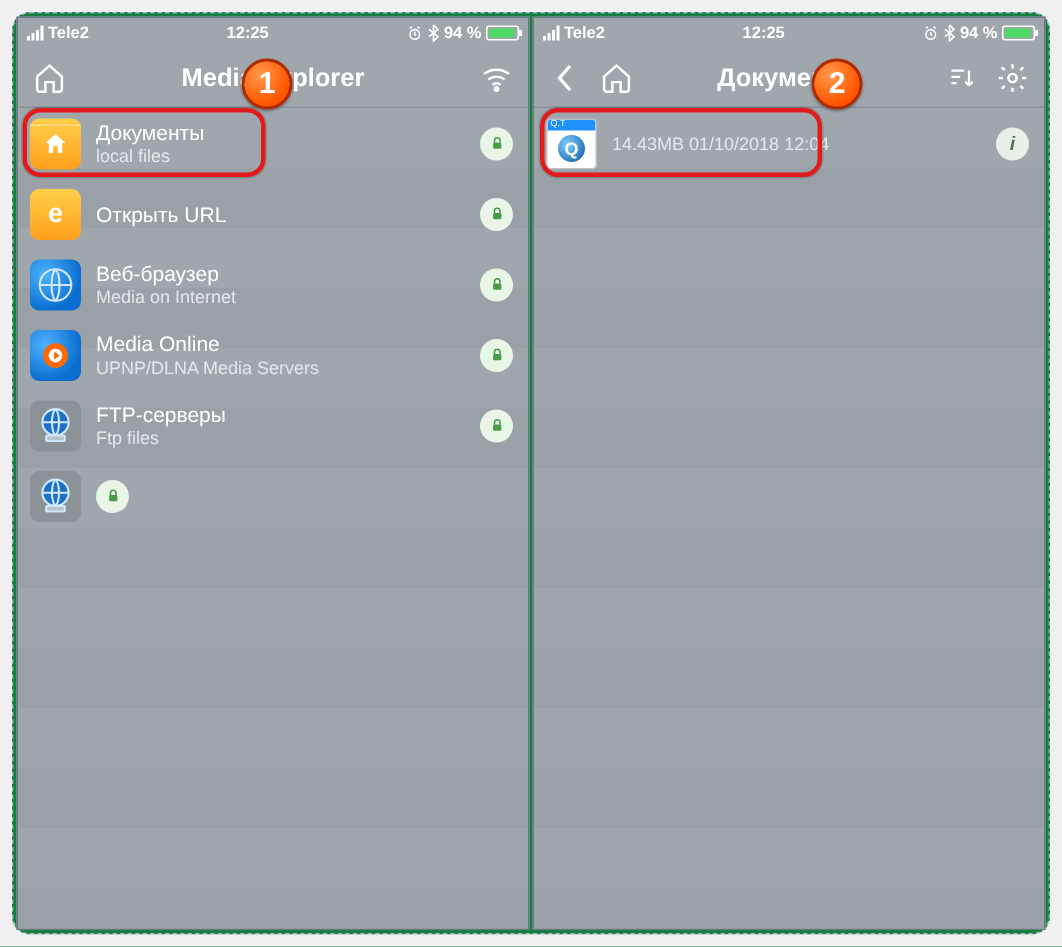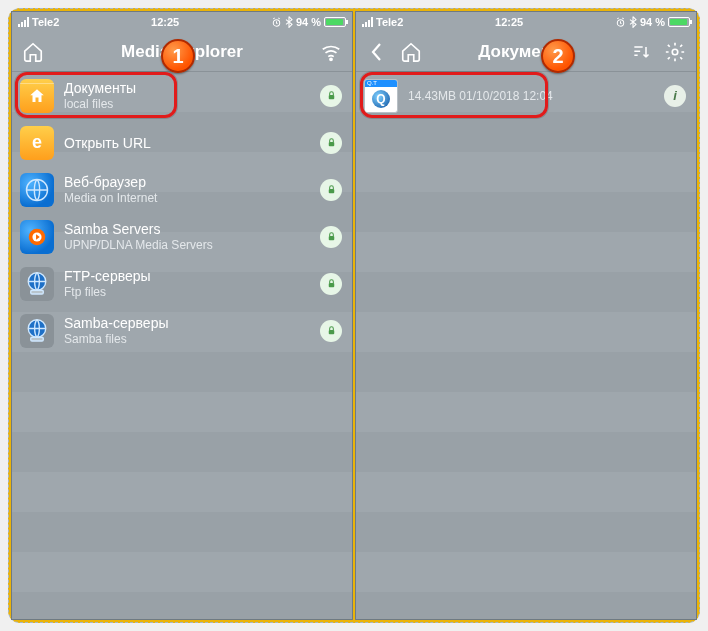--- a/index.html
+++ b/index.html
@@ -8,21 +8,21 @@
     font-family: -apple-system, Helvetica, Arial, sans-serif;
     display: flex;
     justify-content: center;
     padding: 8px;
   }
   .frame {
     width: 692px;
     height: 615px;
     border: 1px dashed #a7b6c2;
     border-radius: 12px;
-    background: #eab308;
+    background: #15803d;
     display: flex;
     gap: 2px;
     padding: 2px;
     position: relative;
   }
   .phone {
     flex: 1;
     background: #9fa7ad;
     border: 1px solid #6f7a82;
     display: flex;
@@ -245,21 +245,21 @@
 
       <div class="row">
         <div class="row-icon ic-media">
           <svg width="22" height="22" viewBox="0 0 24 24" fill="#fff">
               <circle cx="12" cy="12" r="9" fill="#ff6a00"></circle>
               <circle cx="12" cy="12" r="5" fill="#fff"></circle>
               <path d="M11 9l4 3-4 3z" fill="#ff6a00"></path>
             </svg>
         </div>
         <div class="row-text">
-          <span class="row-title">Samba Servers</span>
+          <span class="row-title">Media Online</span>
           <span class="row-sub">UPNP/DLNA Media Servers</span>
         </div>
         <span class="lock-badge">
           <svg width="11" height="11" viewBox="0 0 24 24" fill="#4a9a4a">
               <rect x="6" y="11" width="12" height="9" rx="2"></rect>
               <path d="M8 11V8a4 4 0 1 1 8 0v3" fill="none" stroke="#4a9a4a" stroke-width="2.3"></path>
             </svg>
         </span>
       </div>
 
@@ -283,24 +283,20 @@
         </span>
       </div>
 
       <div class="row">
         <div class="row-icon ic-smb">
           <svg width="30" height="30" viewBox="0 0 24 24" fill="none" stroke="#cfe8ff" stroke-width="1.1">
               <circle cx="12" cy="10" r="7" fill="#1e70c7"></circle>
               <path d="M5 10h14M12 3c2.5 2.5 2.5 11.5 0 14M12 3c-2.5 2.5-2.5 11.5 0 14"></path>
               <rect x="7" y="17" width="10" height="3" rx="1" fill="#b8c4cc"></rect>
             </svg>
-        </div>
-        <div class="row-text">
-          <span class="row-title">Samba-серверы</span>
-          <span class="row-sub">Samba files</span>
         </div>
         <span class="lock-badge">
           <svg width="11" height="11" viewBox="0 0 24 24" fill="#4a9a4a">
               <rect x="6" y="11" width="12" height="9" rx="2"></rect>
               <path d="M8 11V8a4 4 0 1 1 8 0v3" fill="none" stroke="#4a9a4a" stroke-width="2.3"></path>
             </svg>
         </span>
       </div>
     </div>
   </div>

